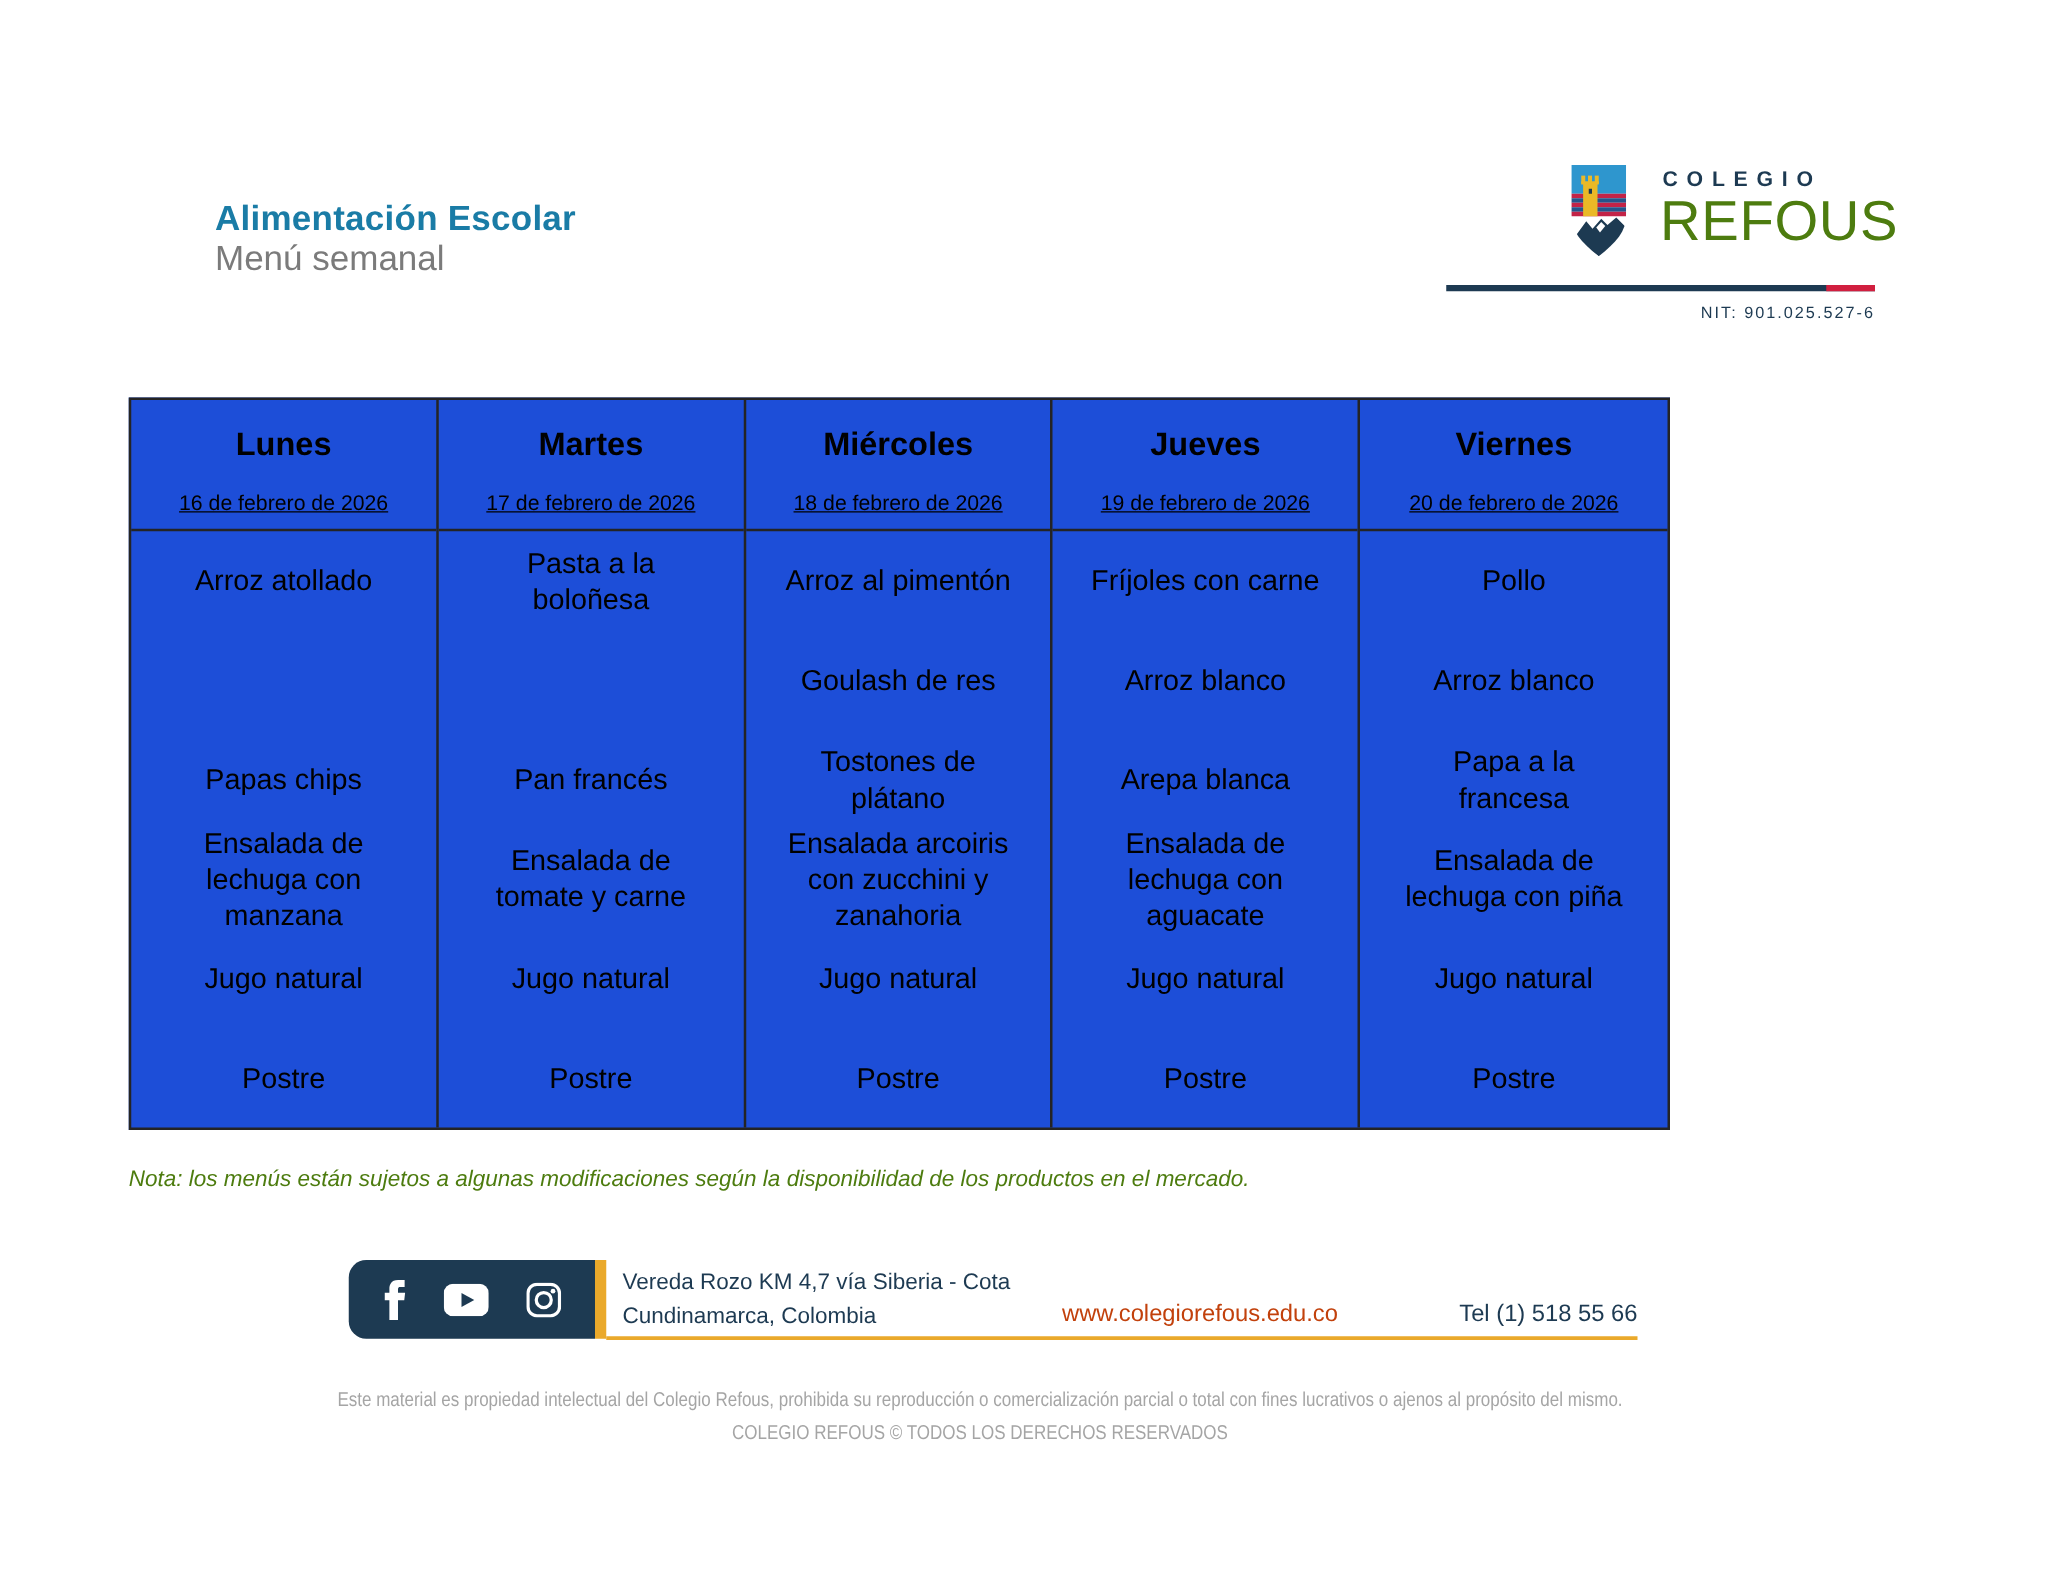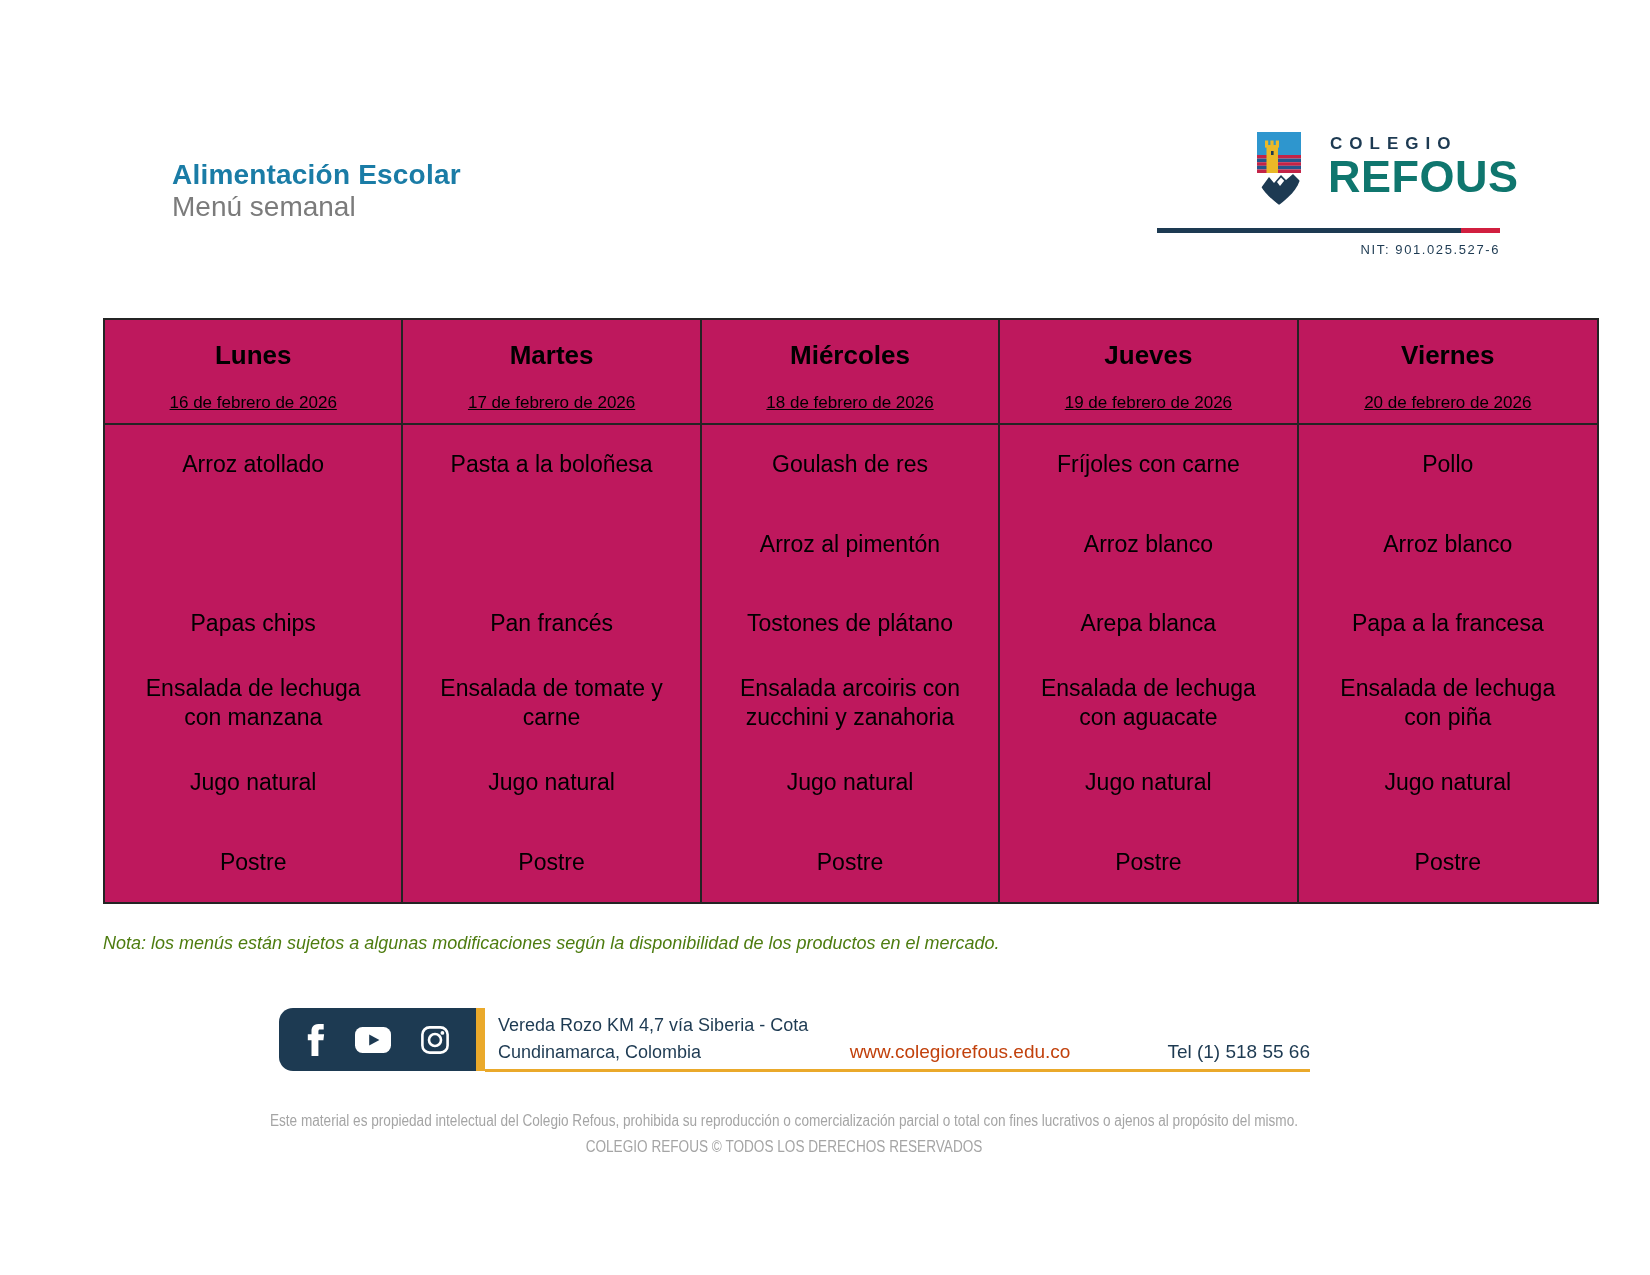--- a/index.html
+++ b/index.html
@@ -8,32 +8,32 @@
     font-family:"Liberation Sans", sans-serif;color:#000;overflow:hidden;
   }
   
   .title-block{position:absolute;left:172px;top:160px;}
   .main-title{font-size:28px;font-weight:700;color:#1a7ca6;line-height:30px;letter-spacing:.2px;}
   .sub-title{font-size:28px;font-weight:400;color:#7b7b7b;line-height:30px;margin-top:2px;}
 
   .crest{position:absolute;left:1257px;top:132px;width:44px;height:73px;}
   .brand-top{position:absolute;left:1330px;top:134px;font-size:17px;font-weight:600;
     letter-spacing:7px;color:#1d3a52;}
-  .brand-main{position:absolute;left:1328px;top:151px;font-size:45px;font-weight:700;
-    letter-spacing:.5px;color:#0f766e;}
+  .brand-main{position:absolute;left:1328px;top:151px;font-size:45px;font-weight:400;
+    letter-spacing:.5px;color:#4d7c0f;}
   .logo-rule{position:absolute;left:1157px;top:228px;width:343px;height:5px;background:#1d3a52;}
   .logo-rule .red-tip{position:absolute;right:0;top:0;width:39px;height:5px;background:#d11f3f;}
   .nit{position:absolute;left:1157px;top:242px;width:343px;text-align:right;
     font-size:13px;letter-spacing:1.6px;color:#1d3a52;}
 
   
   .menu-table{
-    position:absolute;left:103px;top:318px;width:1496px;height:586px;
+    position:absolute;left:103px;top:318px;width:1233px;height:586px;
     border:2px solid #242424;box-sizing:border-box;
-    display:grid;grid-template-columns:repeat(5,1fr);background:#be185d;
+    display:grid;grid-template-columns:repeat(5,1fr);background:#1d4ed8;
   }
   .day-col{border-right:2px solid #242424;display:flex;flex-direction:column;min-width:0;}
   .day-col:last-child{border-right:none;}
   .day-head{height:105px;border-bottom:2px solid #242424;box-sizing:border-box;text-align:center;}
   .day-name{margin-top:22px;font-size:26px;font-weight:700;line-height:26px;}
   .day-date{margin-top:26px;font-size:17px;line-height:18px;text-decoration:underline;}
   .day-body{flex:1;display:flex;flex-direction:column;justify-content:space-between;}
   .slot{
     height:79.5px;display:flex;align-items:center;justify-content:center;
     box-sizing:border-box;padding:0 28px;text-align:center;
@@ -160,24 +160,24 @@
         </div>
     </div>
 
     <div class="day-col">
       <div class="day-head">
         <div class="day-name">Miércoles</div>
         <div class="day-date">18 de febrero de 2026</div>
       </div>
       <div class="day-body">
           <div class="slot">
+            <span>Arroz al pimentón</span>
+          </div>
+          <div class="slot">
             <span>Goulash de res</span>
-          </div>
-          <div class="slot">
-            <span>Arroz al pimentón</span>
           </div>
           <div class="slot">
             <span>Tostones de plátano</span>
           </div>
           <div class="slot">
             <span>Ensalada arcoiris con zucchini y zanahoria</span>
           </div>
           <div class="slot">
             <span>Jugo natural</span>
           </div>

